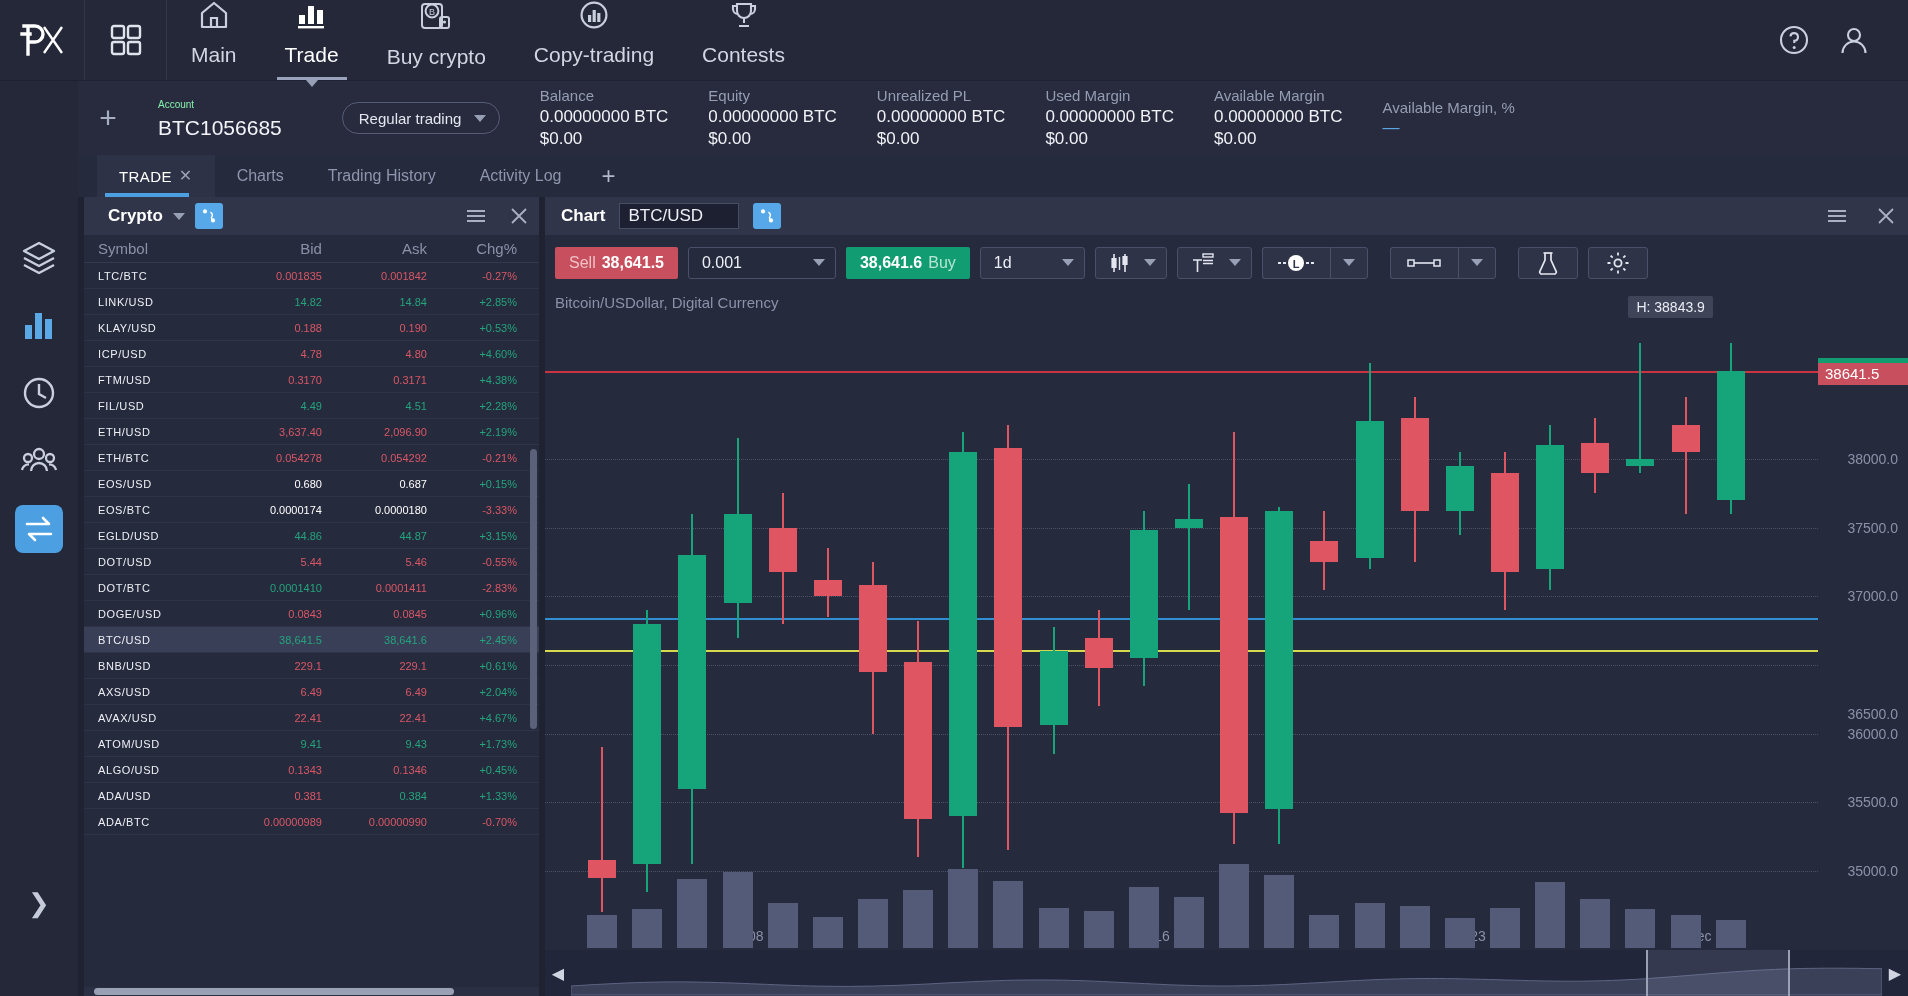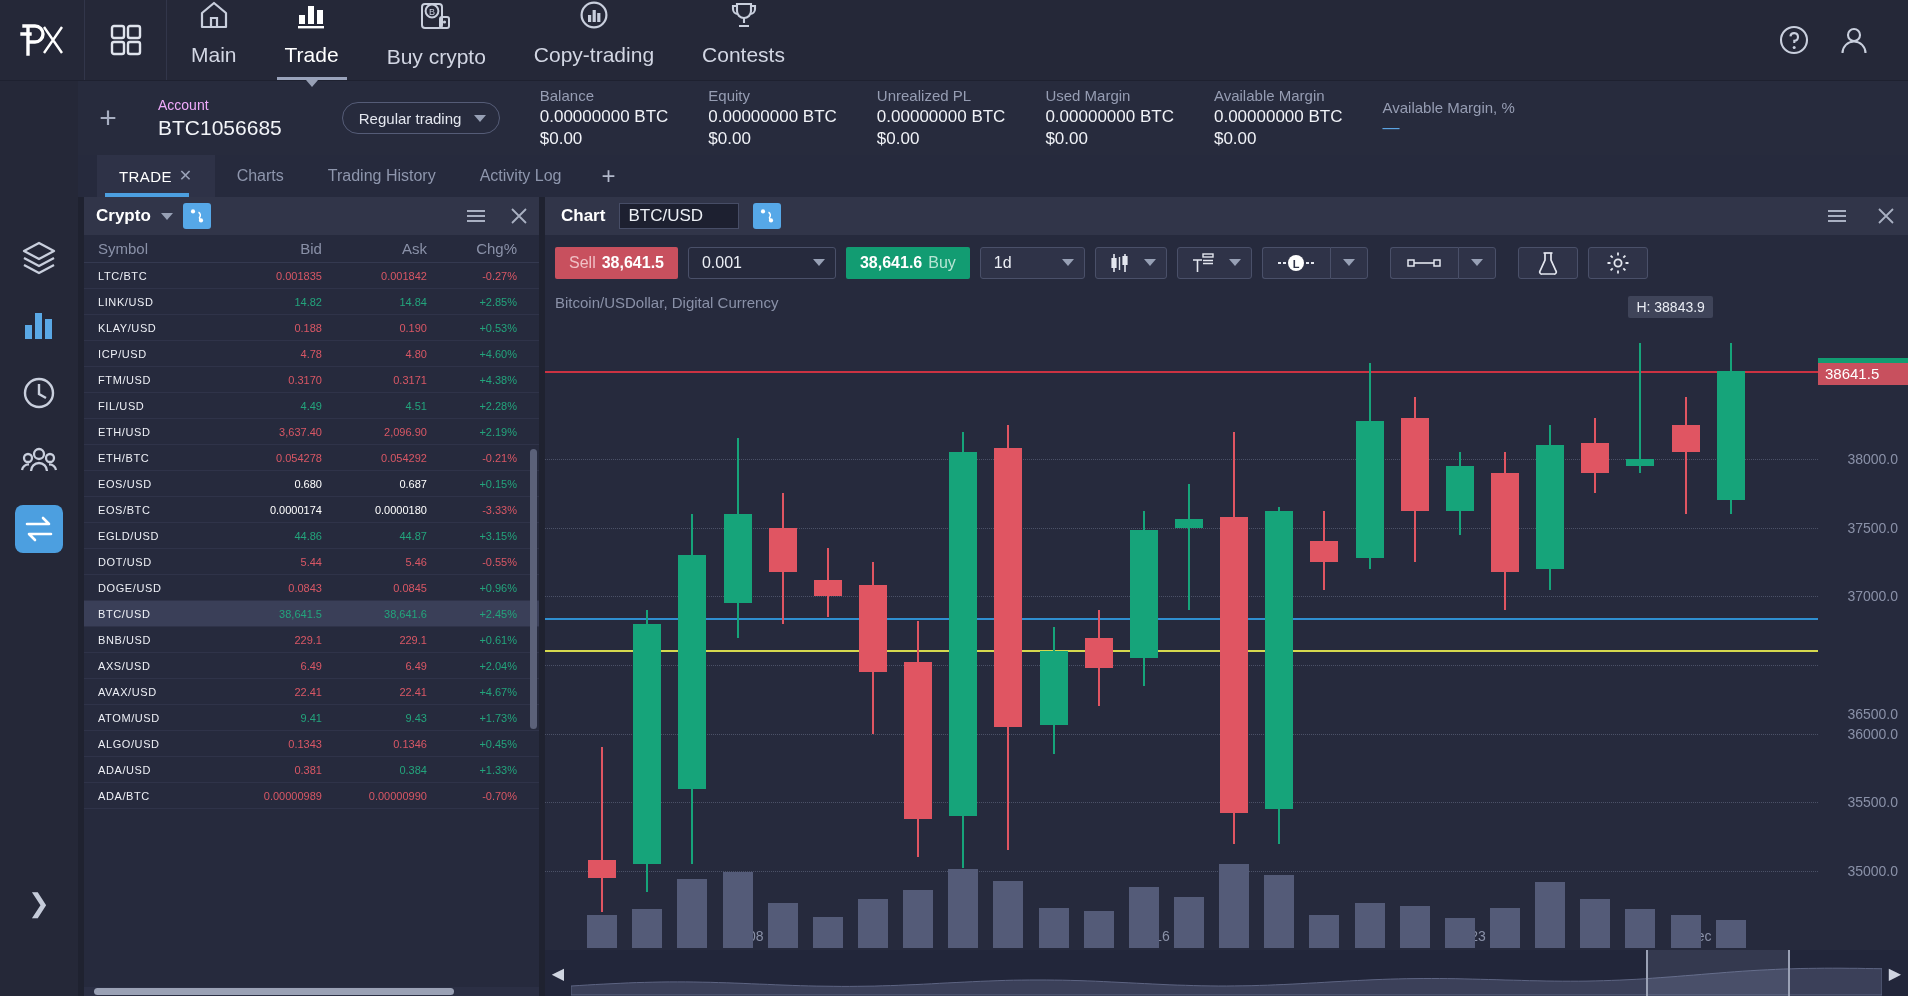--- a/index.html
+++ b/index.html
@@ -39,21 +39,21 @@
   .icon { display: inline-flex; align-items: center; justify-content: center; }
   .caret { width: 0; height: 0; border-left: 6px solid transparent; border-right: 6px solid transparent; border-top: 7px solid #97a0b5; }
 
   
   .accountbar {
     height: 74px; flex: 0 0 74px; display: flex; align-items: center;
     background: #272b3d; padding-left: 78px;
   }
   .plus-btn { width: 60px; font-size: 30px; color: #a7aec1; display: flex; justify-content: center; cursor: pointer; }
   .acct-block { margin-left: 20px; }
-  .acct-label { font-size: 14px; color: #f0abfc; line-height: 20px; }
+  .acct-label { font-size: 10px; color: #86efac; line-height: 20px; }
   .acct-value { font-size: 21px; color: #f2f4f8; line-height: 26px; }
   .mode-select {
     margin-left: 60px; width: 158px; height: 32px; border: 1px solid #555c77;
     border-radius: 16px; display: flex; align-items: center; justify-content: space-between;
     padding: 0 13px 0 16px; font-size: 15px; color: #e4e7ef; cursor: pointer;
   }
   .stat { margin-left: 40px; min-width: 112px; }
   .stat .stat-label { font-size: 15px; color: #969db3; line-height: 20px; }
   .stat .stat-v1 { font-size: 17px; color: #f0f2f7; line-height: 22px; }
   .stat .stat-v2 { font-size: 17px; color: #f0f2f7; line-height: 22px; }
@@ -86,21 +86,21 @@
   .rail-icon.active { background: #4c9fe0; }
   .rail-expand { position: absolute; bottom: 150px; width: 48px; height: 48px; display: flex; align-items: center; justify-content: center; color: #c5cbd9; font-size: 26px; cursor: pointer; }
 
   .panes { margin-left: 78px; flex: 1; display: flex; gap: 6px; padding: 0 0 0 6px; }
 
   
   .pane { background: #262a3d; display: flex; flex-direction: column; }
   .pane-watchlist { width: 455px; flex: 0 0 455px; }
   .pane-head {
     height: 38px; flex: 0 0 38px; background: #313549; display: flex; align-items: center;
-    padding: 0 10px 0 12px; gap: 10px;
+    padding: 0 10px 0 24px; gap: 10px;
   }
   .pane-title { font-size: 17px; font-weight: bold; color: #ffffff; }
   .blue-chip {
     width: 28px; height: 26px; background: #56a8e8; border-radius: 3px;
     display: flex; align-items: center; justify-content: center; cursor: pointer;
   }
   .pane-head-spacer { flex: 1; }
   .pane-icon { color: #a9b0c2; cursor: pointer; display: flex; align-items: center; }
 
   .tbl-head {
@@ -528,20 +528,26 @@
               <div class="c-sym">EGLD/USD</div>
               <div class="c-bid up">44.86</div>
               <div class="c-ask up">44.87</div>
               <div class="c-chg up">+3.15%</div>
             </div>
             <div class="srow">
               <div class="c-sym">DOT/USD</div>
               <div class="c-bid down">5.44</div>
               <div class="c-ask down">5.46</div>
               <div class="c-chg down">-0.55%</div>
+            </div>
+            <div class="srow">
+              <div class="c-sym">DOT/BTC</div>
+              <div class="c-bid up">0.0001410</div>
+              <div class="c-ask down">0.0001411</div>
+              <div class="c-chg down">-2.83%</div>
             </div>
             <div class="srow">
               <div class="c-sym">DOGE/USD</div>
               <div class="c-bid down">0.0843</div>
               <div class="c-ask down">0.0845</div>
               <div class="c-chg up">+0.96%</div>
             </div>
             <div class="srow sel">
               <div class="c-sym">BTC/USD</div>
               <div class="c-bid up">38,641.5</div>

